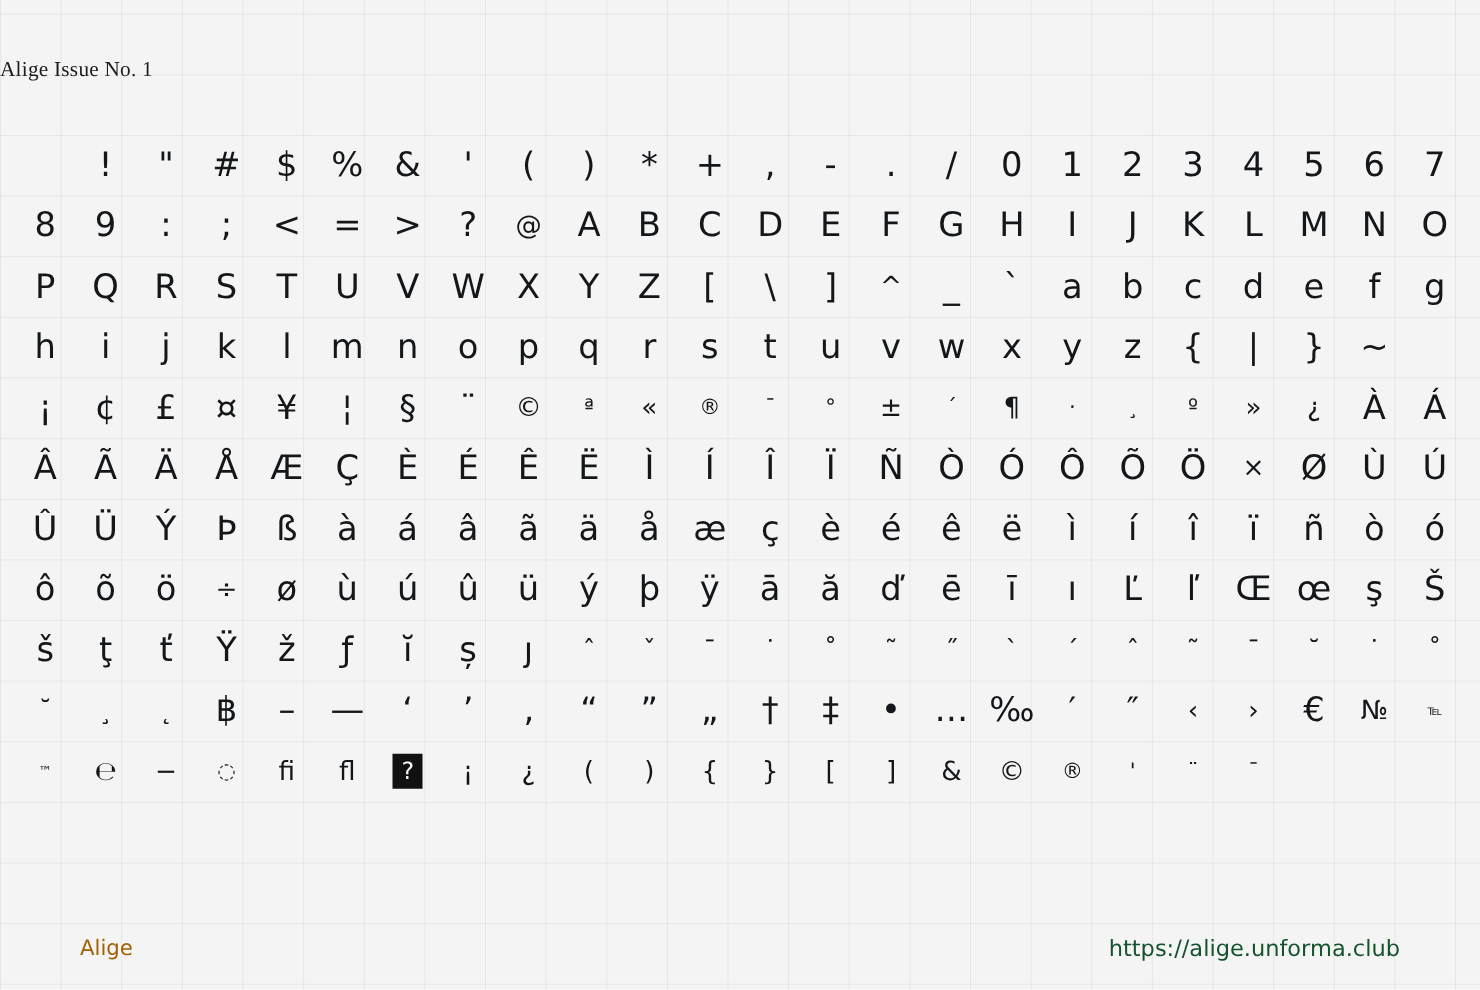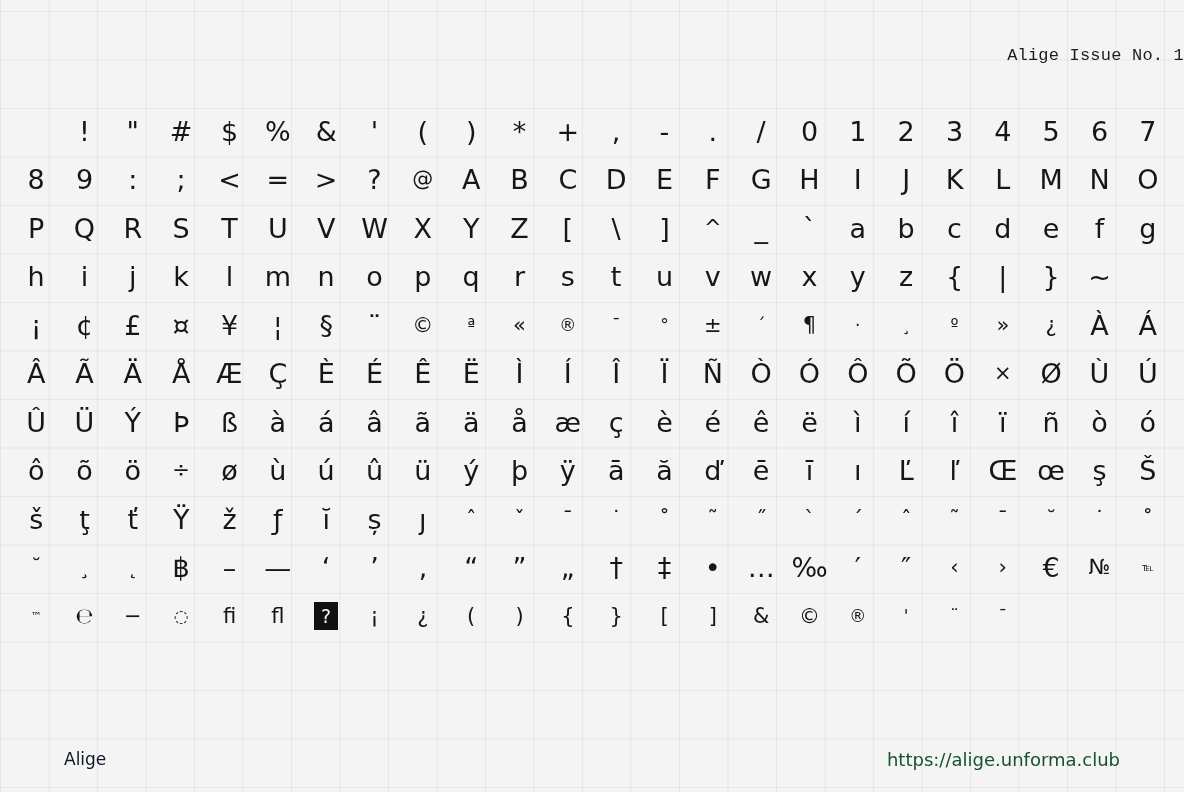--- a/index.html
+++ b/index.html
@@ -28,26 +28,26 @@
   }
 
   #specimen-sheet {
     position: absolute;
     inset: 0;
     display: flex;
     flex-direction: column;
   }
 
   #specimen-title {
-    text-align: right;
+    text-align: left;
     font-size: 17px;
     color: #1c1c1c;
     letter-spacing: 0.2px;
     margin-top: 46px;
-    font-family: Liberation Mono, monospace;
+    font-family: Liberation Serif, serif;
   }
 
   #glyph-grid {
     margin-top: 42px;
     display: grid;
     grid-template-columns: repeat(24, 1fr);
     width: 1184px;
     box-sizing: border-box;
     padding: 0 12px;
   }
@@ -92,21 +92,21 @@
     left: 0;
     right: 0;
     bottom: 22px;
     display: flex;
     justify-content: space-between;
     padding: 0 64px;
     box-sizing: border-box;
   }
   #footer-name {
     font-size: 17px;
-    color: #0f172a;
+    color: #a16207;
   }
   #footer-url {
     font-size: 18px;
     color: #14532d;
   }
 </style>
 </head>
 <body>
 
 <div id="grid-bg"></div>

